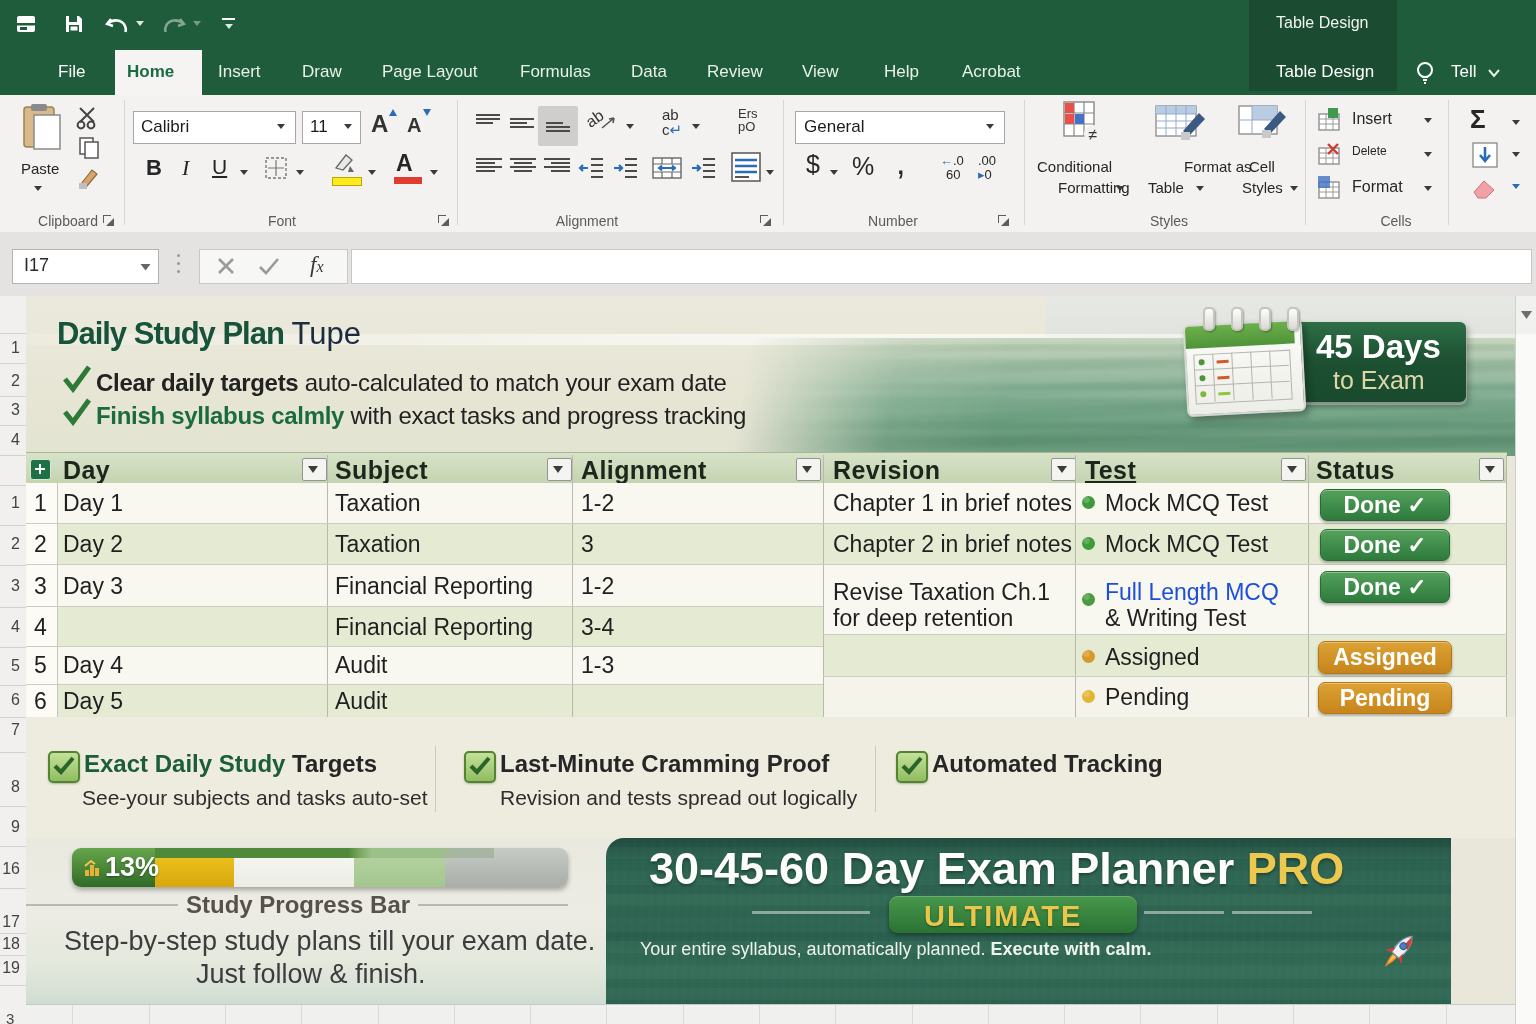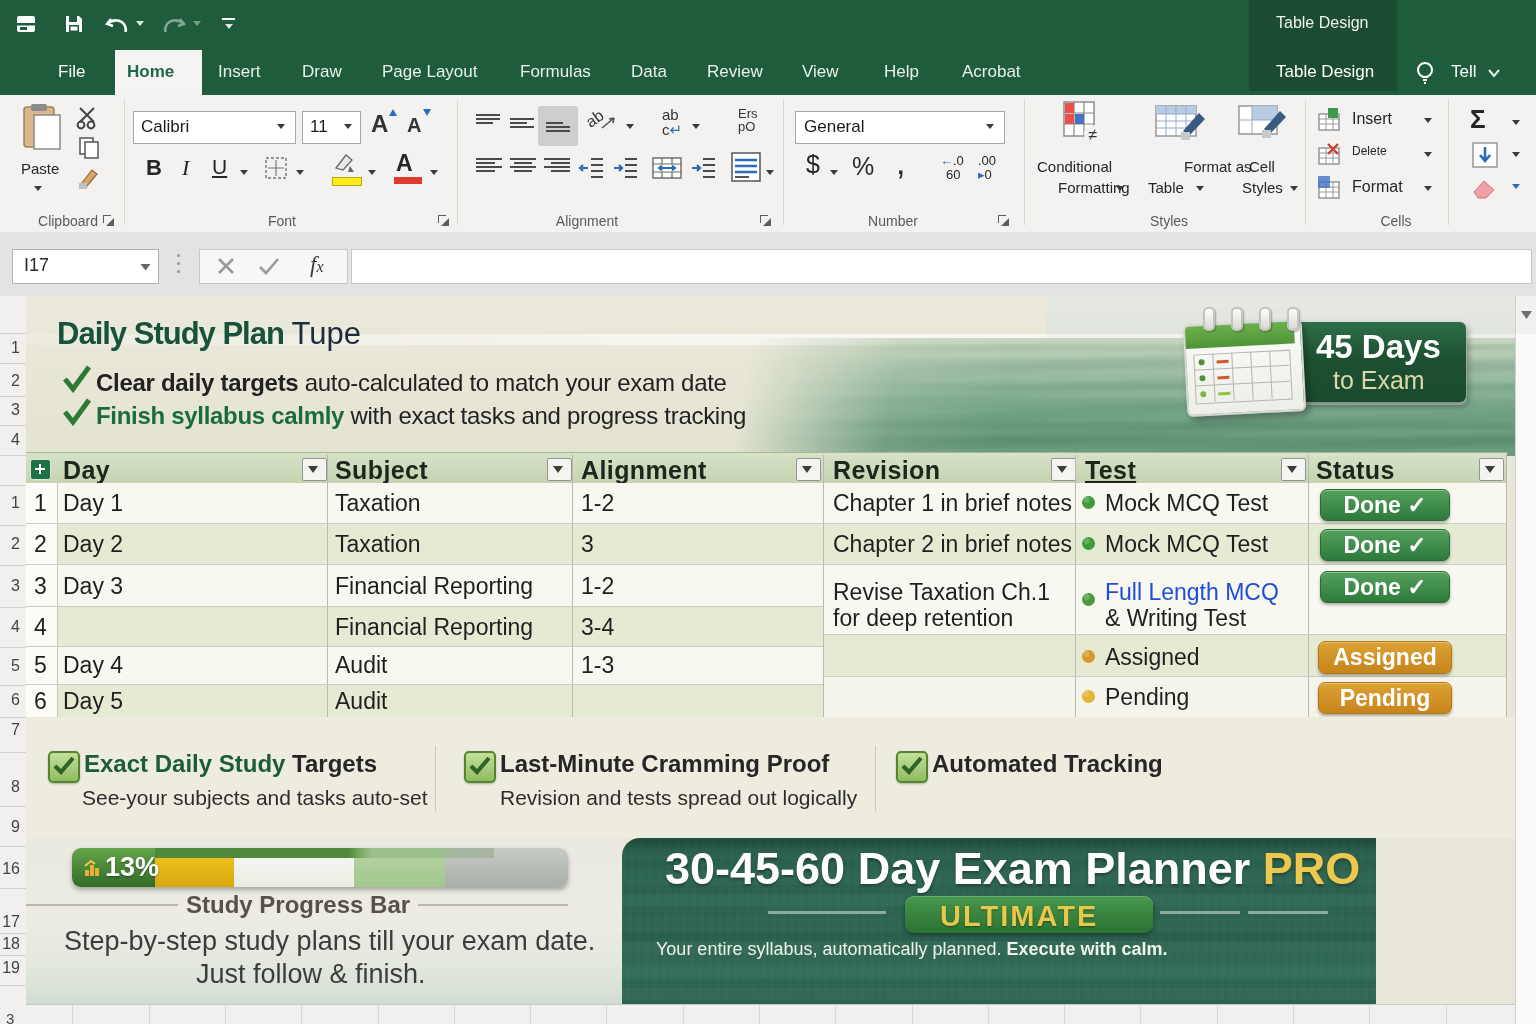--- a/index.html
+++ b/index.html
@@ -542,21 +542,21 @@
           <path d="M3 9 L9 4 L13 7" stroke="#f2c94c" stroke-width="2" fill="none"></path>
         </svg>
      <div class="tx" style="left:33px;top:4px;font-size:27px;font-weight:bold;color:#fff;text-shadow:0 1px 2px rgba(0,0,0,.4);">13%</div>
   </div>
   <div class="ab" style="left:0;top:608px;width:152px;height:2px;background:#bcb9ac;"></div>
   <div class="ab" style="left:392px;top:608px;width:150px;height:2px;background:#bcb9ac;"></div>
   <div class="tx" style="left:160px;top:595px;font-size:24px;font-weight:bold;color:#56524b;">Study Progress Bar</div>
   <div class="tx" style="left:38px;top:630px;font-size:27px;color:#3c3c3c;">Step-by-step study plans till your exam date.</div>
   <div class="tx" style="left:170px;top:663px;font-size:27px;color:#3c3c3c;">Just follow &amp; finish.</div>
 
-  <div class="ab" style="left:596px;top:542px;width:754px;height:166px;border-radius:18px 0 0 0;overflow:hidden;background:linear-gradient(180deg,#224f41 0%,#2b6350 14%,#2f6854 38%,#2c6350 58%,#336d58 80%,#2c6451 100%);">
+  <div class="ab" style="left:580px;top:542px;width:845px;height:166px;border-radius:18px 0 0 0;overflow:hidden;background:linear-gradient(180deg,#224f41 0%,#2b6350 14%,#2f6854 38%,#2c6350 58%,#336d58 80%,#2c6451 100%);">
     <div class="ab" style="left:0;top:0;width:893px;height:166px;opacity:.4;background:repeating-linear-gradient(180deg, rgba(0,0,0,.10) 0 9px, rgba(255,255,255,.05) 9px 21px, rgba(0,0,0,.06) 21px 33px, rgba(255,255,255,.03) 33px 47px);"></div>
     <div class="ab" style="left:0;top:0;width:893px;height:166px;opacity:.15;background:repeating-linear-gradient(92deg, rgba(255,255,255,.06) 0 4px, rgba(0,0,0,.05) 4px 9px);"></div>
     <div class="tx" style="left:662px;top:549px;font-size:42px;font-weight:bold;color:#fdfdfb;text-shadow:0 2px 3px rgba(0,0,0,.35);left:43px;top:5px;font-size:45px;">30-45-60 Day Exam Planner <span style="color:#ecc94e;">PRO</span></div>
     <div class="ab" style="left:283px;top:58px;width:248px;height:37px;background:linear-gradient(180deg,#47984c,#2b7233);border-radius:9px;box-shadow:0 2px 5px rgba(0,0,0,.4), inset 0 1px 0 rgba(255,255,255,.22);"></div>
     <div class="tx" style="left:318px;top:62px;font-size:29px;font-weight:bold;letter-spacing:2px;color:#e9c64c;text-shadow:0 1px 2px rgba(0,0,0,.4);">ULTIMATE</div>
     <div class="ab" style="left:146px;top:73px;width:118px;height:3px;background:rgba(255,255,255,.45);"></div>
     <div class="ab" style="left:538px;top:73px;width:80px;height:3px;background:rgba(255,255,255,.45);"></div>
     <div class="ab" style="left:626px;top:73px;width:80px;height:3px;background:rgba(255,255,255,.45);"></div>
     <div class="tx" style="left:34px;top:101px;font-size:18px;color:#eef3ec;">Your entire syllabus, automatically planned. <b>Execute with calm.</b></div>
     <svg class="ab" style="left:768px;top:92px;" width="48" height="46" viewBox="0 0 48 46">

